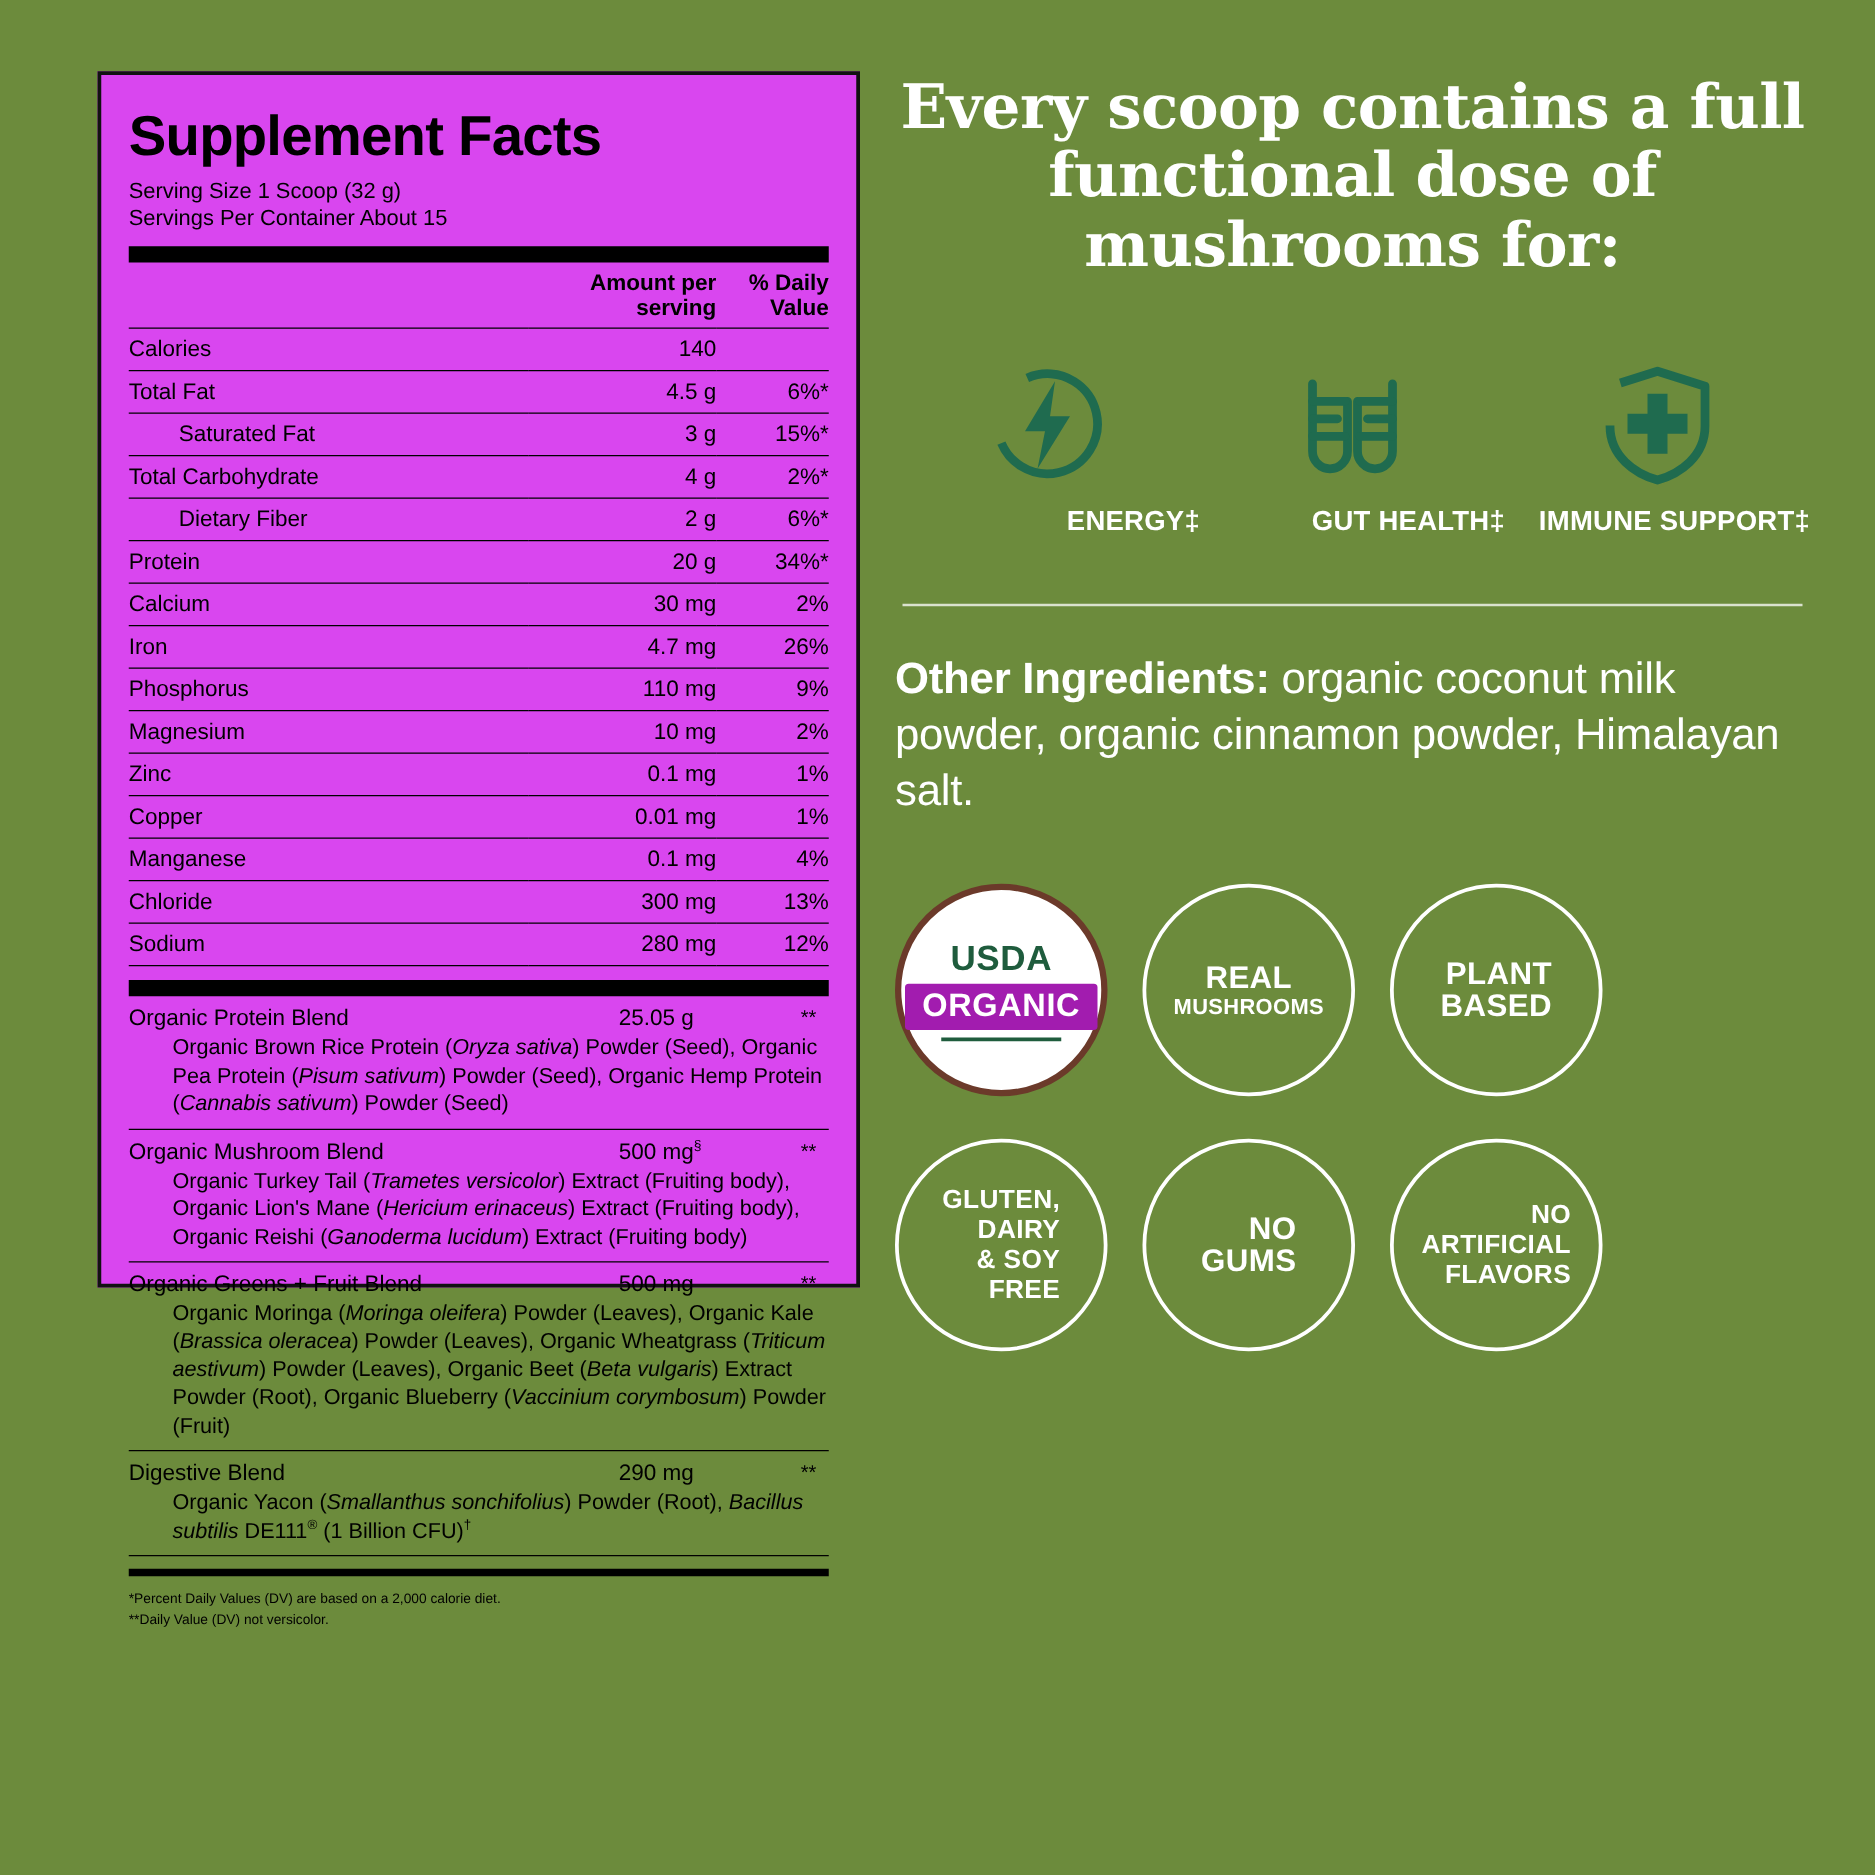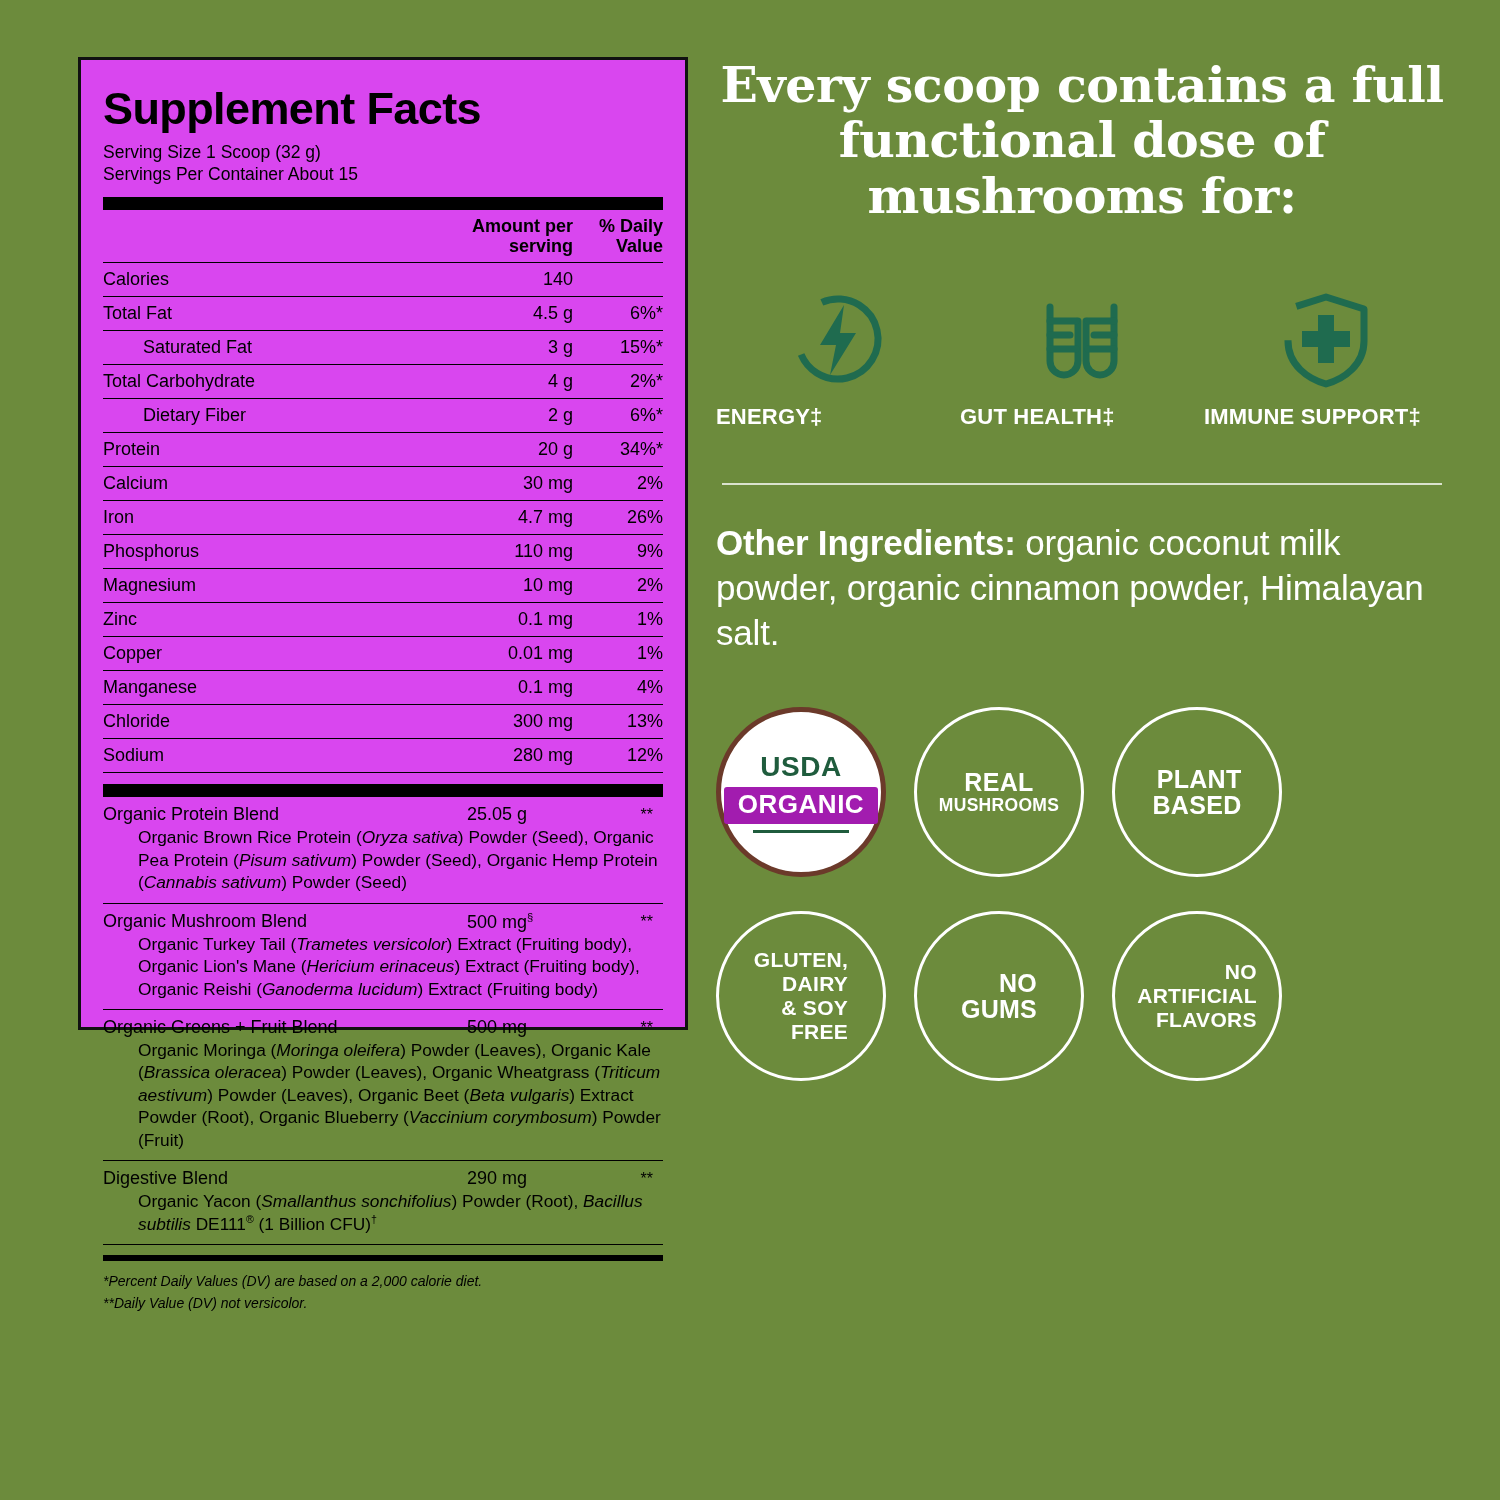--- a/index.html
+++ b/index.html
@@ -46,41 +46,41 @@
   td.dv { text-align: right; width: 90px; padding-right: 6px; }
 
   .hdr td { font-size: 15.5px; font-weight: bold; line-height: 1.12; padding-bottom: 4px; }
   .hdr td.amt, .hdr td.dv { text-align: right; padding-right: 0; }
   .indent { padding-left: 40px !important; }
 
   
   .blend { border-bottom: 1.3px solid #000; padding: 7px 0 9px 0; }
   .blend-head { position: relative; font-size: 18px; color: #000; }
   .blend-head .bn { display: inline-block; }
-  .blend-head .ba { position: absolute; left: 364px; top: 0; }
+  .blend-head .ba { position: absolute; left: 392px; top: 0; }
   .blend-head .bd { position: absolute; right: 10px; top: 2px; font-size: 16px; }
   .blend-body { font-size: 17.3px; line-height: 1.30; color: #000; padding-left: 35px; margin-top: 1px; }
   .blend-body i { font-style: italic; }
   sup { font-size: 0.62em; vertical-align: super; }
 
-  .footnotes { font-size: 14px; line-height: 1.55; color: #000; padding-top: 10px; font-style: italic; }
+  .footnotes { font-size: 11px; line-height: 1.55; color: #000; padding-top: 10px; }
 
   
   .headline {
     color: #fff;
     font-family: "DejaVu Serif", serif;
     font-weight: bold;
     font-size: 49px;
     line-height: 1.13;
     text-align: center;
     letter-spacing: -0.5px;
   }
 
   .benefits { display: flex; margin-top: 60px; }
-  .benefit { flex: 1; text-align: left; }
+  .benefit { flex: 1; text-align: right; }
   .benefit .ico { height: 110px; display: flex; align-items: center; justify-content: center; }
   .benefit .lbl {
     color: #fff;
     font-size: 22px;
     font-weight: bold;
     letter-spacing: 0.2px;
     line-height: 1.22;
     margin-top: 10px;
   }
 

